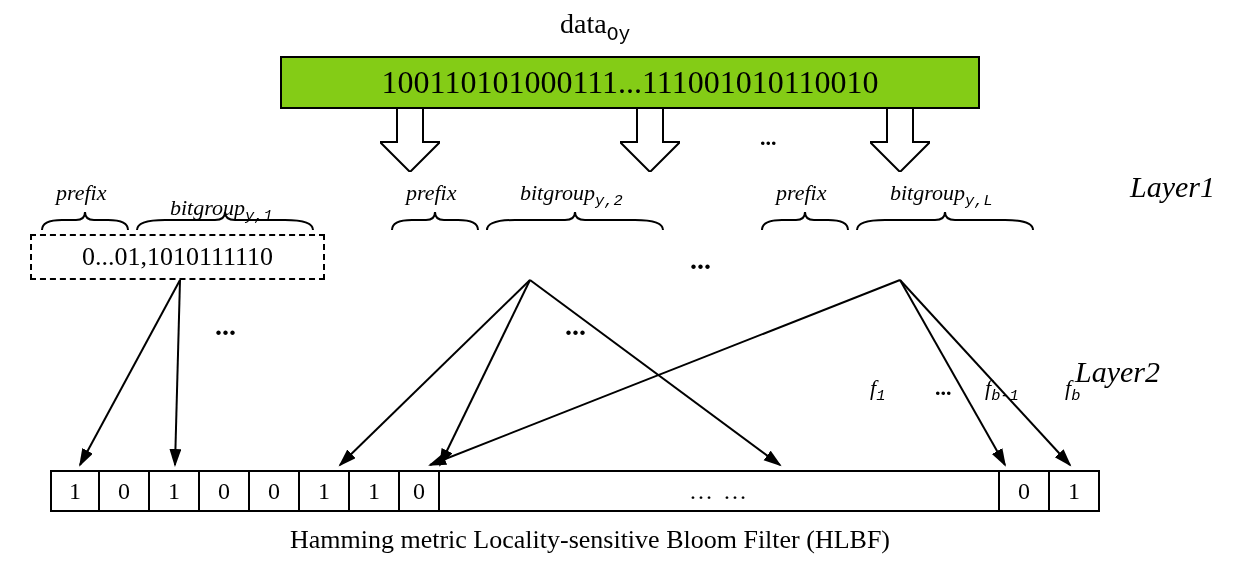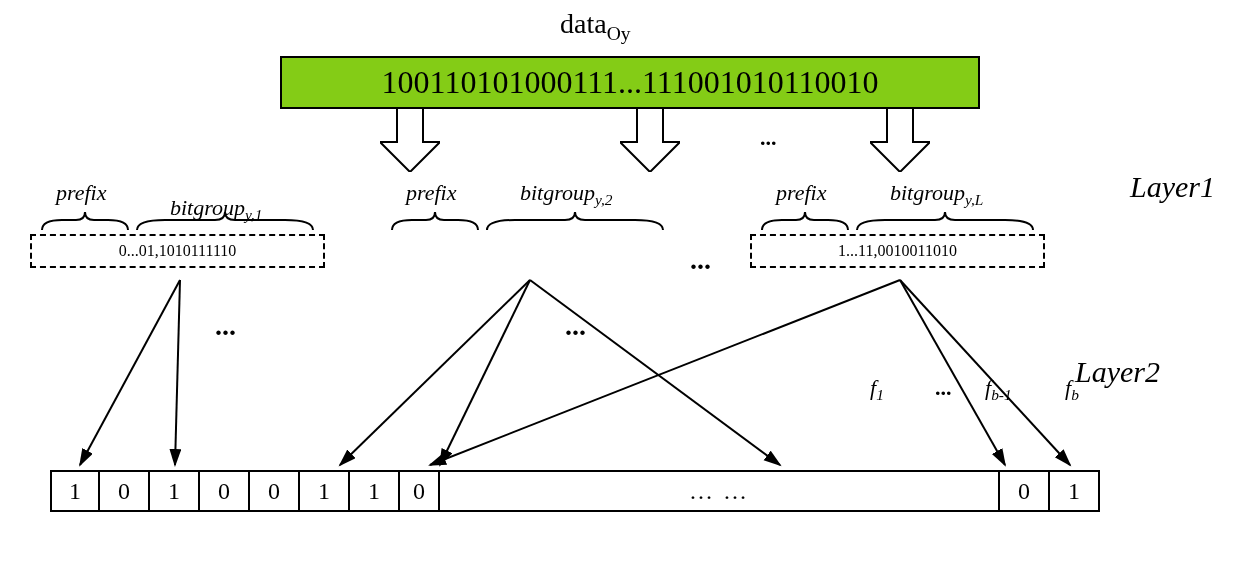--- a/index.html
+++ b/index.html
@@ -44,21 +44,21 @@
     font-size: 22px;
     text-align: center;
   }
   .brace {
     position:absolute;
   }
   .brace svg { display:block; }
   .bitgroup {
     position: absolute;
     border: 2px dashed #000;
-    font-size: 16px;
+    font-size: 26px;
     box-sizing: border-box;
     padding: 6px 8px;
     text-align: center;
     background:#fff;
   }
   .dots {
     position: absolute;
     font-size: 28px;
     font-weight: bold;
     text-align:center;
@@ -88,21 +88,21 @@
   .hlbf .wide {
     flex: 1 1 auto;
     letter-spacing: 2px;
     text-align: center;
   }
   .caption {
     position:absolute;
     font-size: 26px;
     text-align:center;
   }
-  .sub { position: relative; font-size: 0.7em; top: 0.35em; }
+  .sub { position: relative; font-size: 0.7em; top: 0.35em; font-family: Liberation Mono, monospace; }
 </style>
 </head>
 <body>
 
 <div class="container">
 
   <div class="page-title" style="left:560px; top:8px;">
     <span>data</span><span class="sub">Oy</span>
   </div>
 
@@ -170,23 +170,20 @@
   </div>
   <div class="brace" style="left:760px; top:210px;">
     <svg width="90" height="22">
         <path d="M2 20 Q2 10 22 10 L36 10 Q45 10 45 2 Q45 10 54 10 L68 10 Q88 10 88 20" fill="none" stroke="#000" stroke-width="2"></path>
       </svg>
   </div>
   <div class="brace" style="left:855px; top:210px;">
     <svg width="180" height="22">
         <path d="M2 20 Q2 10 30 10 L80 10 Q90 10 90 2 Q90 10 100 10 L150 10 Q178 10 178 20" fill="none" stroke="#000" stroke-width="2"></path>
       </svg>
-  </div>
-  <div class="bitgroup" style="left:750px; top:234px; width:295px;">
-    <span>1...11,0010011010</span>
   </div>
 
   <div class="layer-label" style="left:1075px; top:355px;">Layer2</div>
 
   <div class="arrow-line" style="left:0; top:280px;">
     <svg width="1240" height="200">
       <defs>
         <marker id="ah" markerWidth="10" markerHeight="10" refX="8" refY="3" orient="auto">
           <path d="M0,0 L9,3 L0,6 Z" fill="#000"></path>
         </marker>
@@ -220,14 +217,15 @@
     <div class="cell" style="width:50px;">0</div>
     <div class="cell" style="width:50px;">0</div>
     <div class="cell" style="width:50px;">1</div>
     <div class="cell" style="width:50px;">1</div>
     <div class="cell" style="width:40px;">0</div>
     <div class="cell wide">… …</div>
     <div class="cell" style="width:50px;">0</div>
     <div class="cell" style="width:50px;">1</div>
   </div>
 
+  <div class="caption" style="left:240px; top:525px; width:700px;">Hamming metric Locality-sensitive Bloom Filter (HLBF)</div>
 
 </div>
 
 </body></html>

